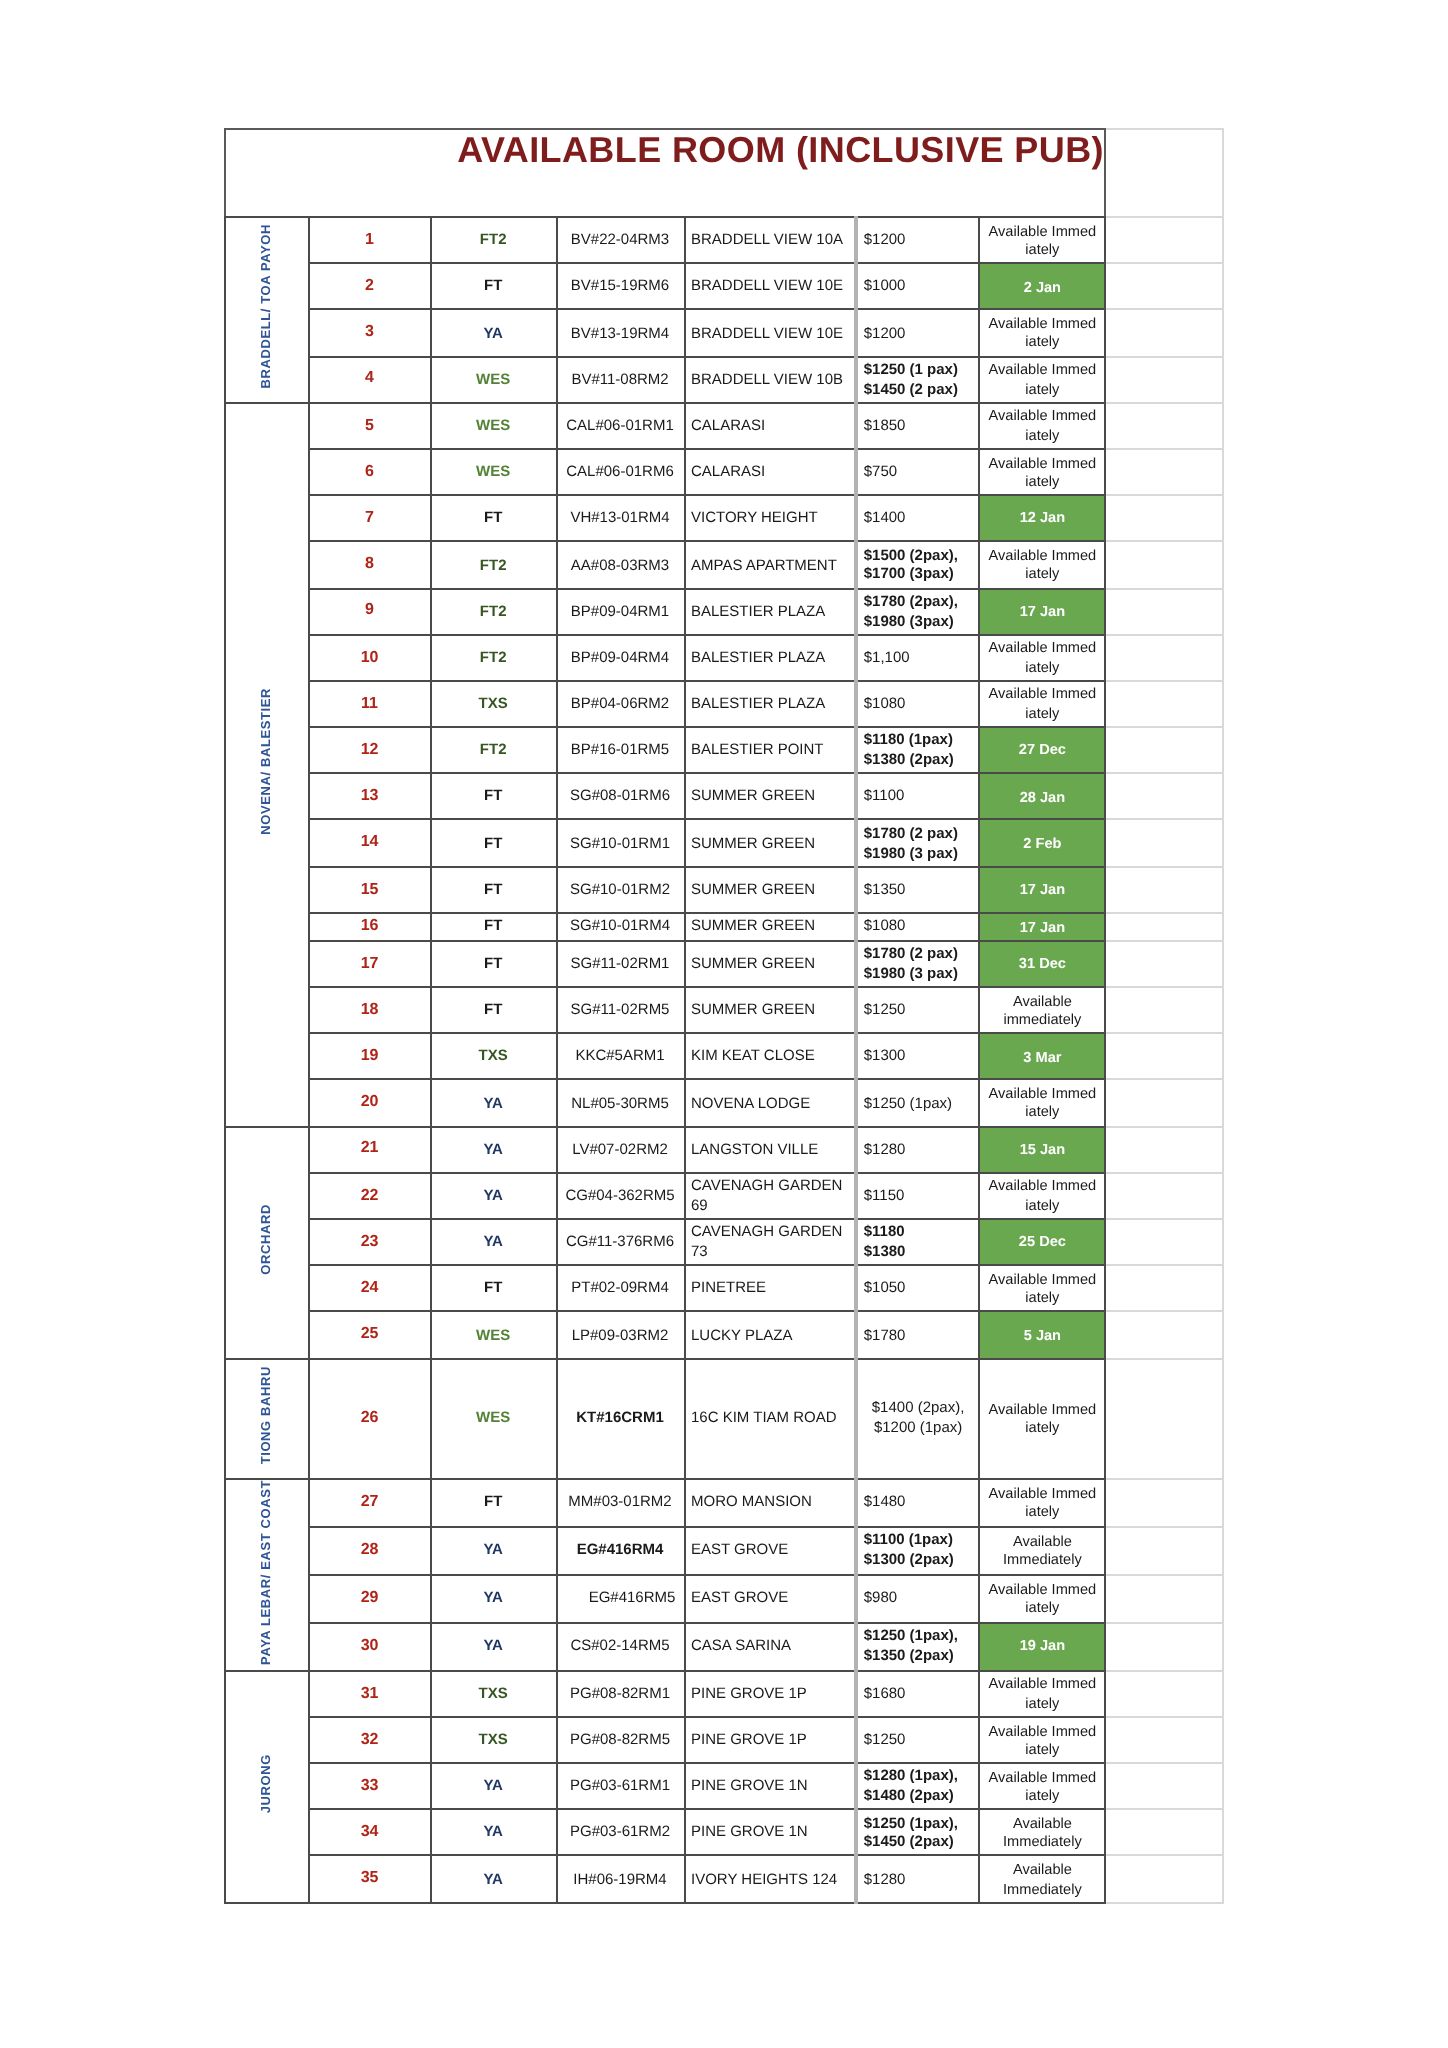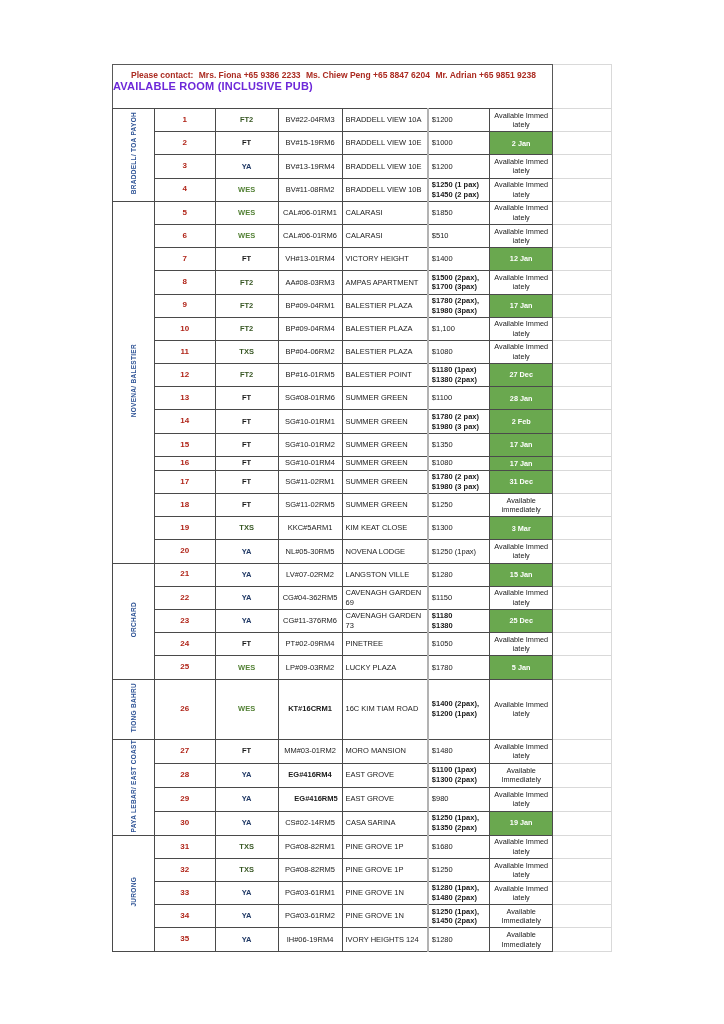--- a/index.html
+++ b/index.html
@@ -22,21 +22,21 @@
   }
   .contact-line{
     display:flex;justify-content:space-between;align-items:baseline;
     padding:5px 16px 0 18px;
     font-size:8.5px;font-weight:bold;color:#ab2b21;white-space:nowrap;
   }
   .discount-line{
     text-align:center;font-size:9px;font-weight:bold;color:#c0392b;margin-top:1px;
   }
   .title-line{
-    text-align:left;font-size:11px;font-weight:bold;color:#6d28d9;margin-top:0px;
+    text-align:right;font-size:18px;font-weight:bold;color:#7f1d1d;margin-top:0px;
     letter-spacing:0.2px;
   }
 
   
   table{
     position:absolute;left:0;top:44px;border-collapse:collapse;table-layout:fixed;
     background:#fff;
   }
   td{
     border:1px solid #4a4a4a;
@@ -69,26 +69,20 @@
     border:1px solid #d9d9d9;border-left:1px solid #4a4a4a;
   }
   tr:last-child td.extra-cell{border-bottom:1px solid #d9d9d9;}
 </style>
 </head>
 <body>
 
 <div class="doc">
 
   <div class="header-box">
-    <div class="contact-line">
-      <span>Please contact:</span>
-      <span>Mrs. Fiona +65 9386 2233</span>
-      <span>Ms. Chiew Peng +65 8847 6204</span>
-      <span>Mr. Adrian +65 9851 9238</span>
-    </div>
     <div class="title-line">AVAILABLE ROOM (INCLUSIVE PUB)</div>
   </div>
   <div class="extra-top"></div>
 
   <table>
     <colgroup>
       <col style="width:42px">
       <col style="width:61px">
       <col style="width:63px">
       <col style="width:64px">
@@ -148,21 +142,21 @@
           <td class="price-cell">$1850</td>
           <td class="avail-cell">Available Immed
 iately</td>
           <td class="extra-cell"></td>
         </tr>
         <tr style="height: 23.2px;">
           <td class="no-cell">6</td>
           <td class="type-cell" style="color: rgb(83, 129, 53);">WES</td>
           <td class="code-cell">CAL#06-01RM6</td>
           <td class="name-cell">CALARASI</td>
-          <td class="price-cell">$510</td>
+          <td class="price-cell">$750</td>
           <td class="avail-cell">Available Immed
 iately</td>
           <td class="extra-cell"></td>
         </tr>
         <tr style="height: 23.2px;">
           <td class="no-cell">7</td>
           <td class="type-cell" style="color: rgb(26, 26, 26);">FT</td>
           <td class="code-cell">VH#13-01RM4</td>
           <td class="name-cell">VICTORY HEIGHT</td>
           <td class="price-cell">$1400</td>
@@ -344,21 +338,21 @@
           <td class="price-cell">$1780</td>
           <td class="avail-cell green">5 Jan</td>
           <td class="extra-cell"></td>
         </tr>
         <tr style="height: 60px;">
           <td class="region-cell" rowspan="1"><span class="region-label">TIONG BAHRU</span></td>
           <td class="no-cell">26</td>
           <td class="type-cell" style="color: rgb(83, 129, 53);">WES</td>
           <td class="code-cell" style="font-weight: bold;">KT#16CRM1</td>
           <td class="name-cell">16C KIM TIAM ROAD</td>
-          <td class="price-cell" style="font-weight: bold;">$1400 (2pax),
+          <td class="price-cell" style="font-weight: normal; text-align: center;">$1400 (2pax),
 $1200 (1pax)</td>
           <td class="avail-cell">Available Immed
 iately</td>
           <td class="extra-cell"></td>
         </tr>
         <tr style="height: 23.2px;">
           <td class="region-cell" rowspan="4"><span class="region-label">PAYA LEBAR/ EAST COAST</span></td>
           <td class="no-cell">27</td>
           <td class="type-cell" style="color: rgb(26, 26, 26);">FT</td>
           <td class="code-cell">MM#03-01RM2</td>
@@ -375,21 +369,21 @@
           <td class="name-cell">EAST GROVE</td>
           <td class="price-cell" style="font-weight: bold;">$1100 (1pax)
 $1300 (2pax)</td>
           <td class="avail-cell">Available
 Immediately</td>
           <td class="extra-cell"></td>
         </tr>
         <tr style="height: 23.2px;">
           <td class="no-cell">29</td>
           <td class="type-cell" style="color: rgb(31, 56, 100);">YA</td>
-          <td class="code-cell" style="font-weight: bold; padding-left: 15px;">EG#416RM5</td>
+          <td class="code-cell" style="font-weight: normal; padding-left: 15px;">EG#416RM5</td>
           <td class="name-cell">EAST GROVE</td>
           <td class="price-cell">$980</td>
           <td class="avail-cell">Available Immed
 iately</td>
           <td class="extra-cell"></td>
         </tr>
         <tr style="height: 23.2px;">
           <td class="no-cell">30</td>
           <td class="type-cell" style="color: rgb(31, 56, 100);">YA</td>
           <td class="code-cell">CS#02-14RM5</td>

